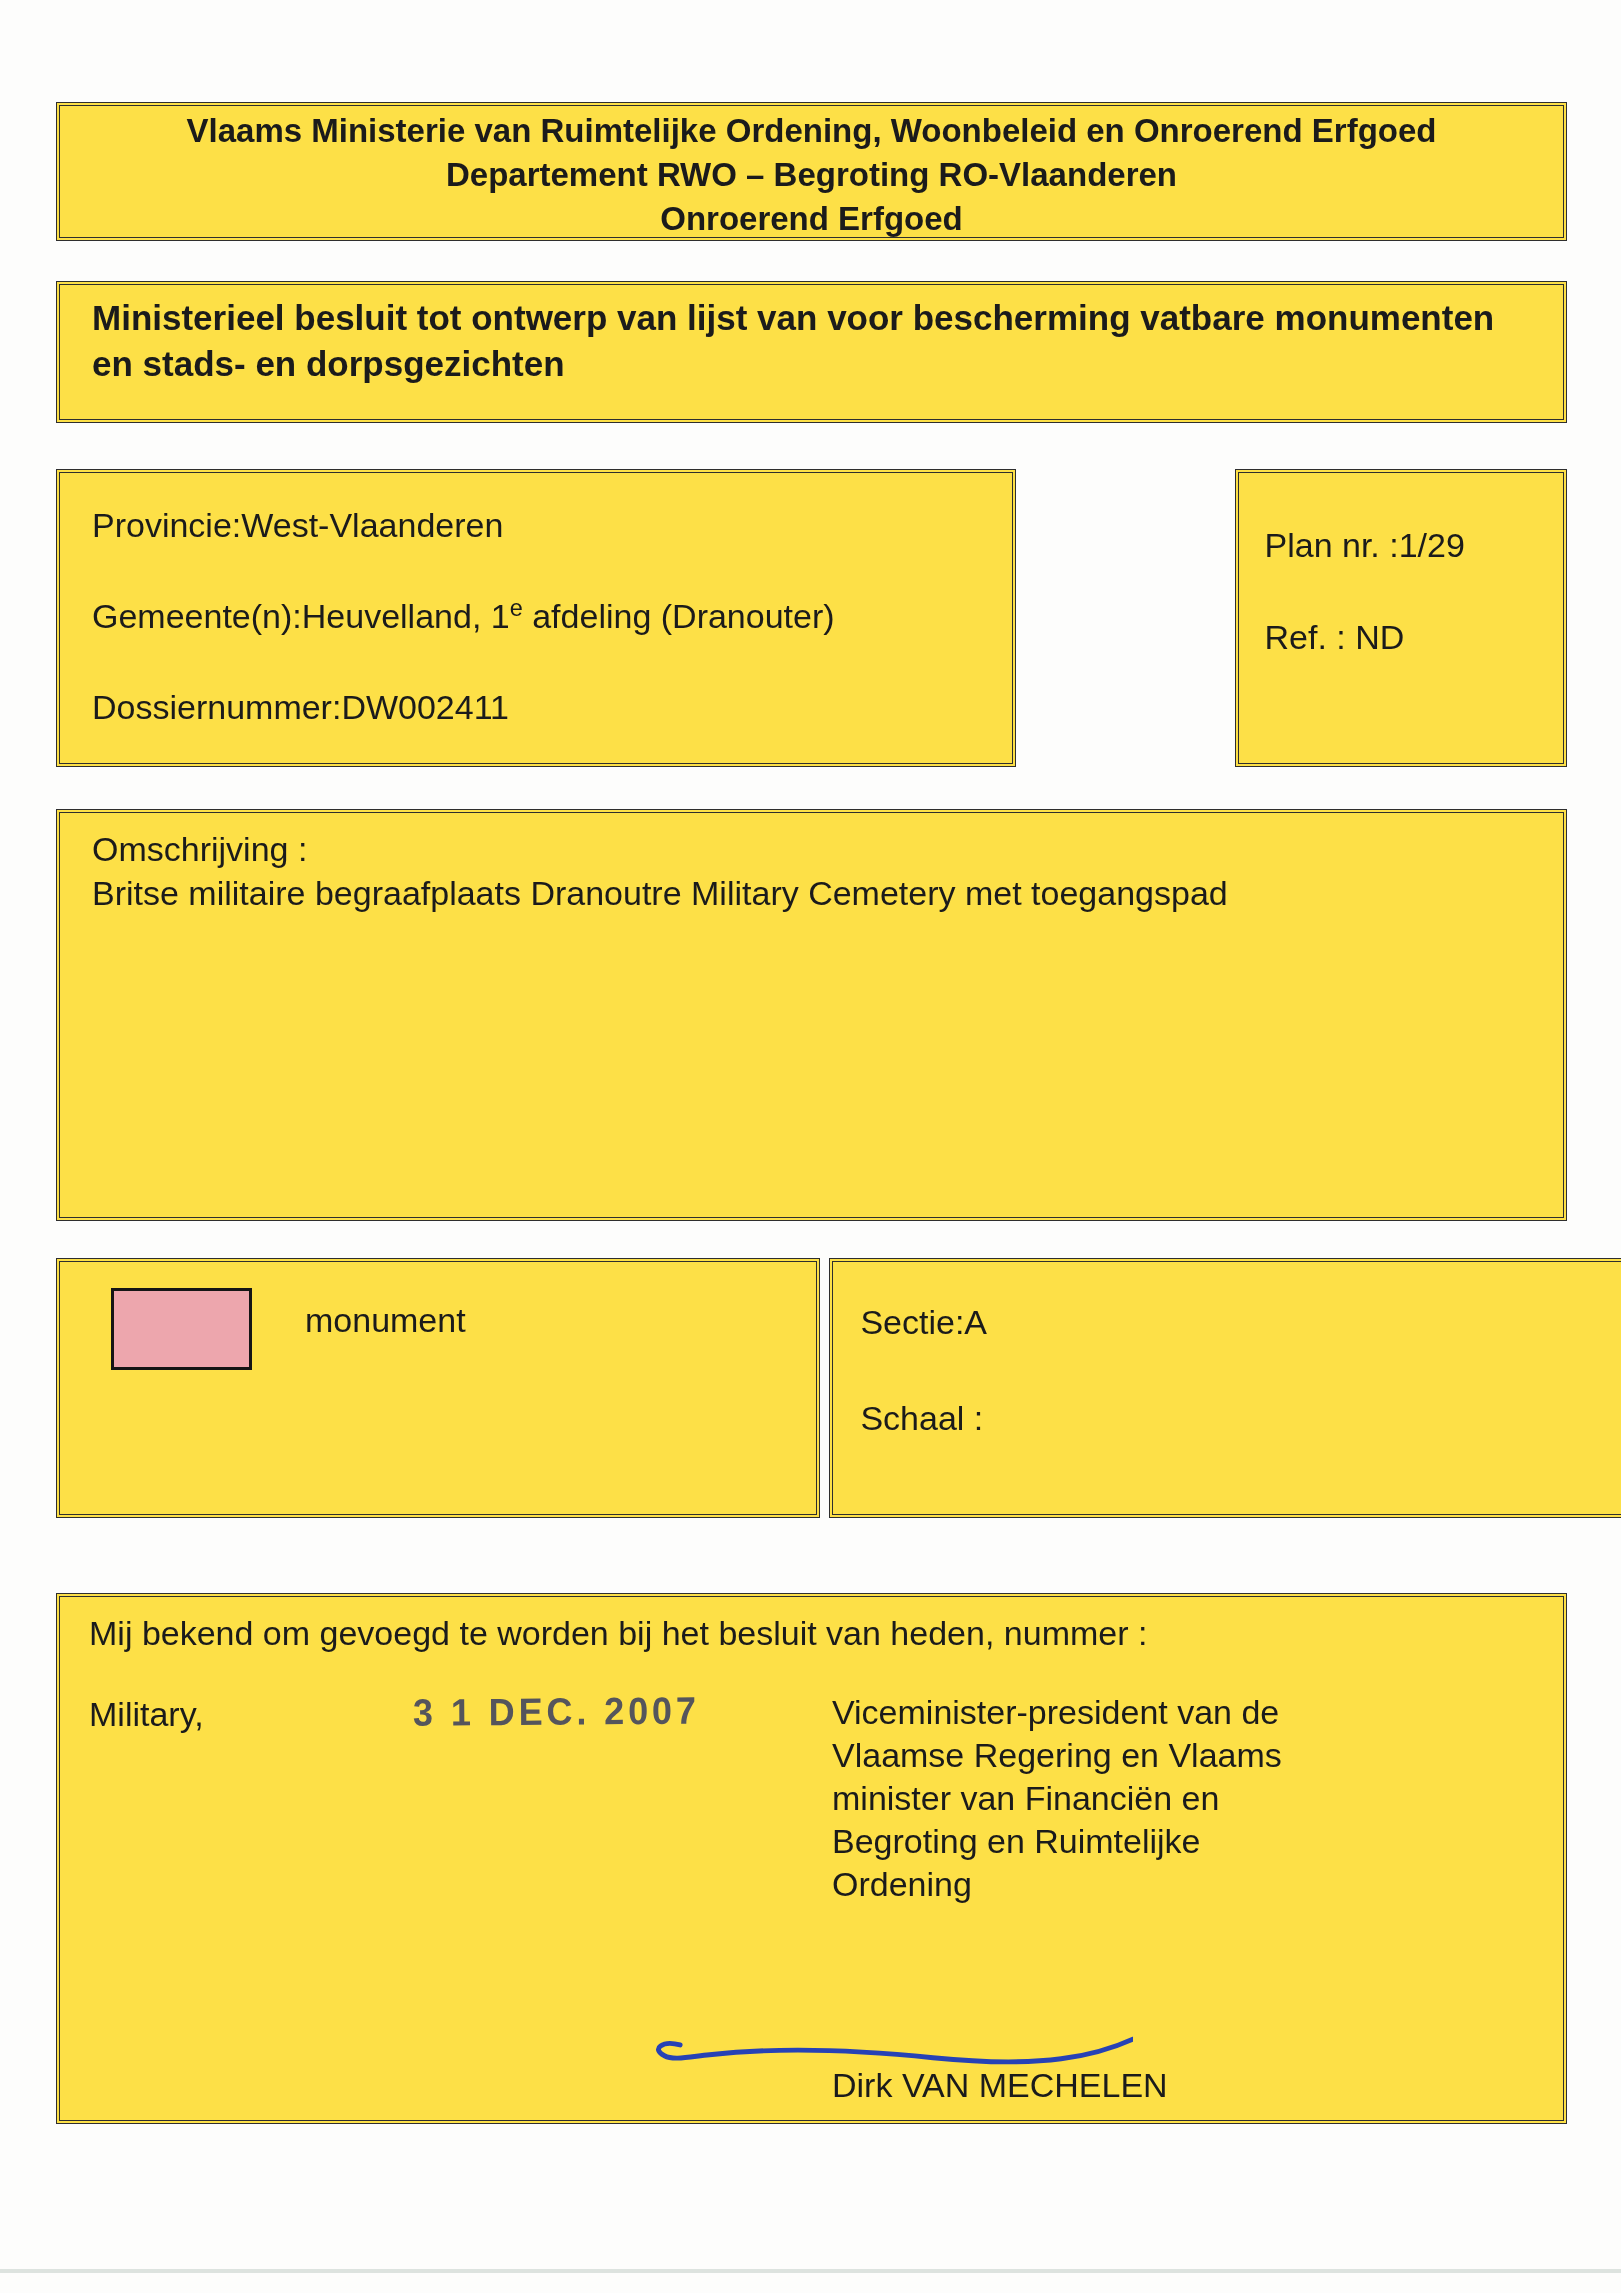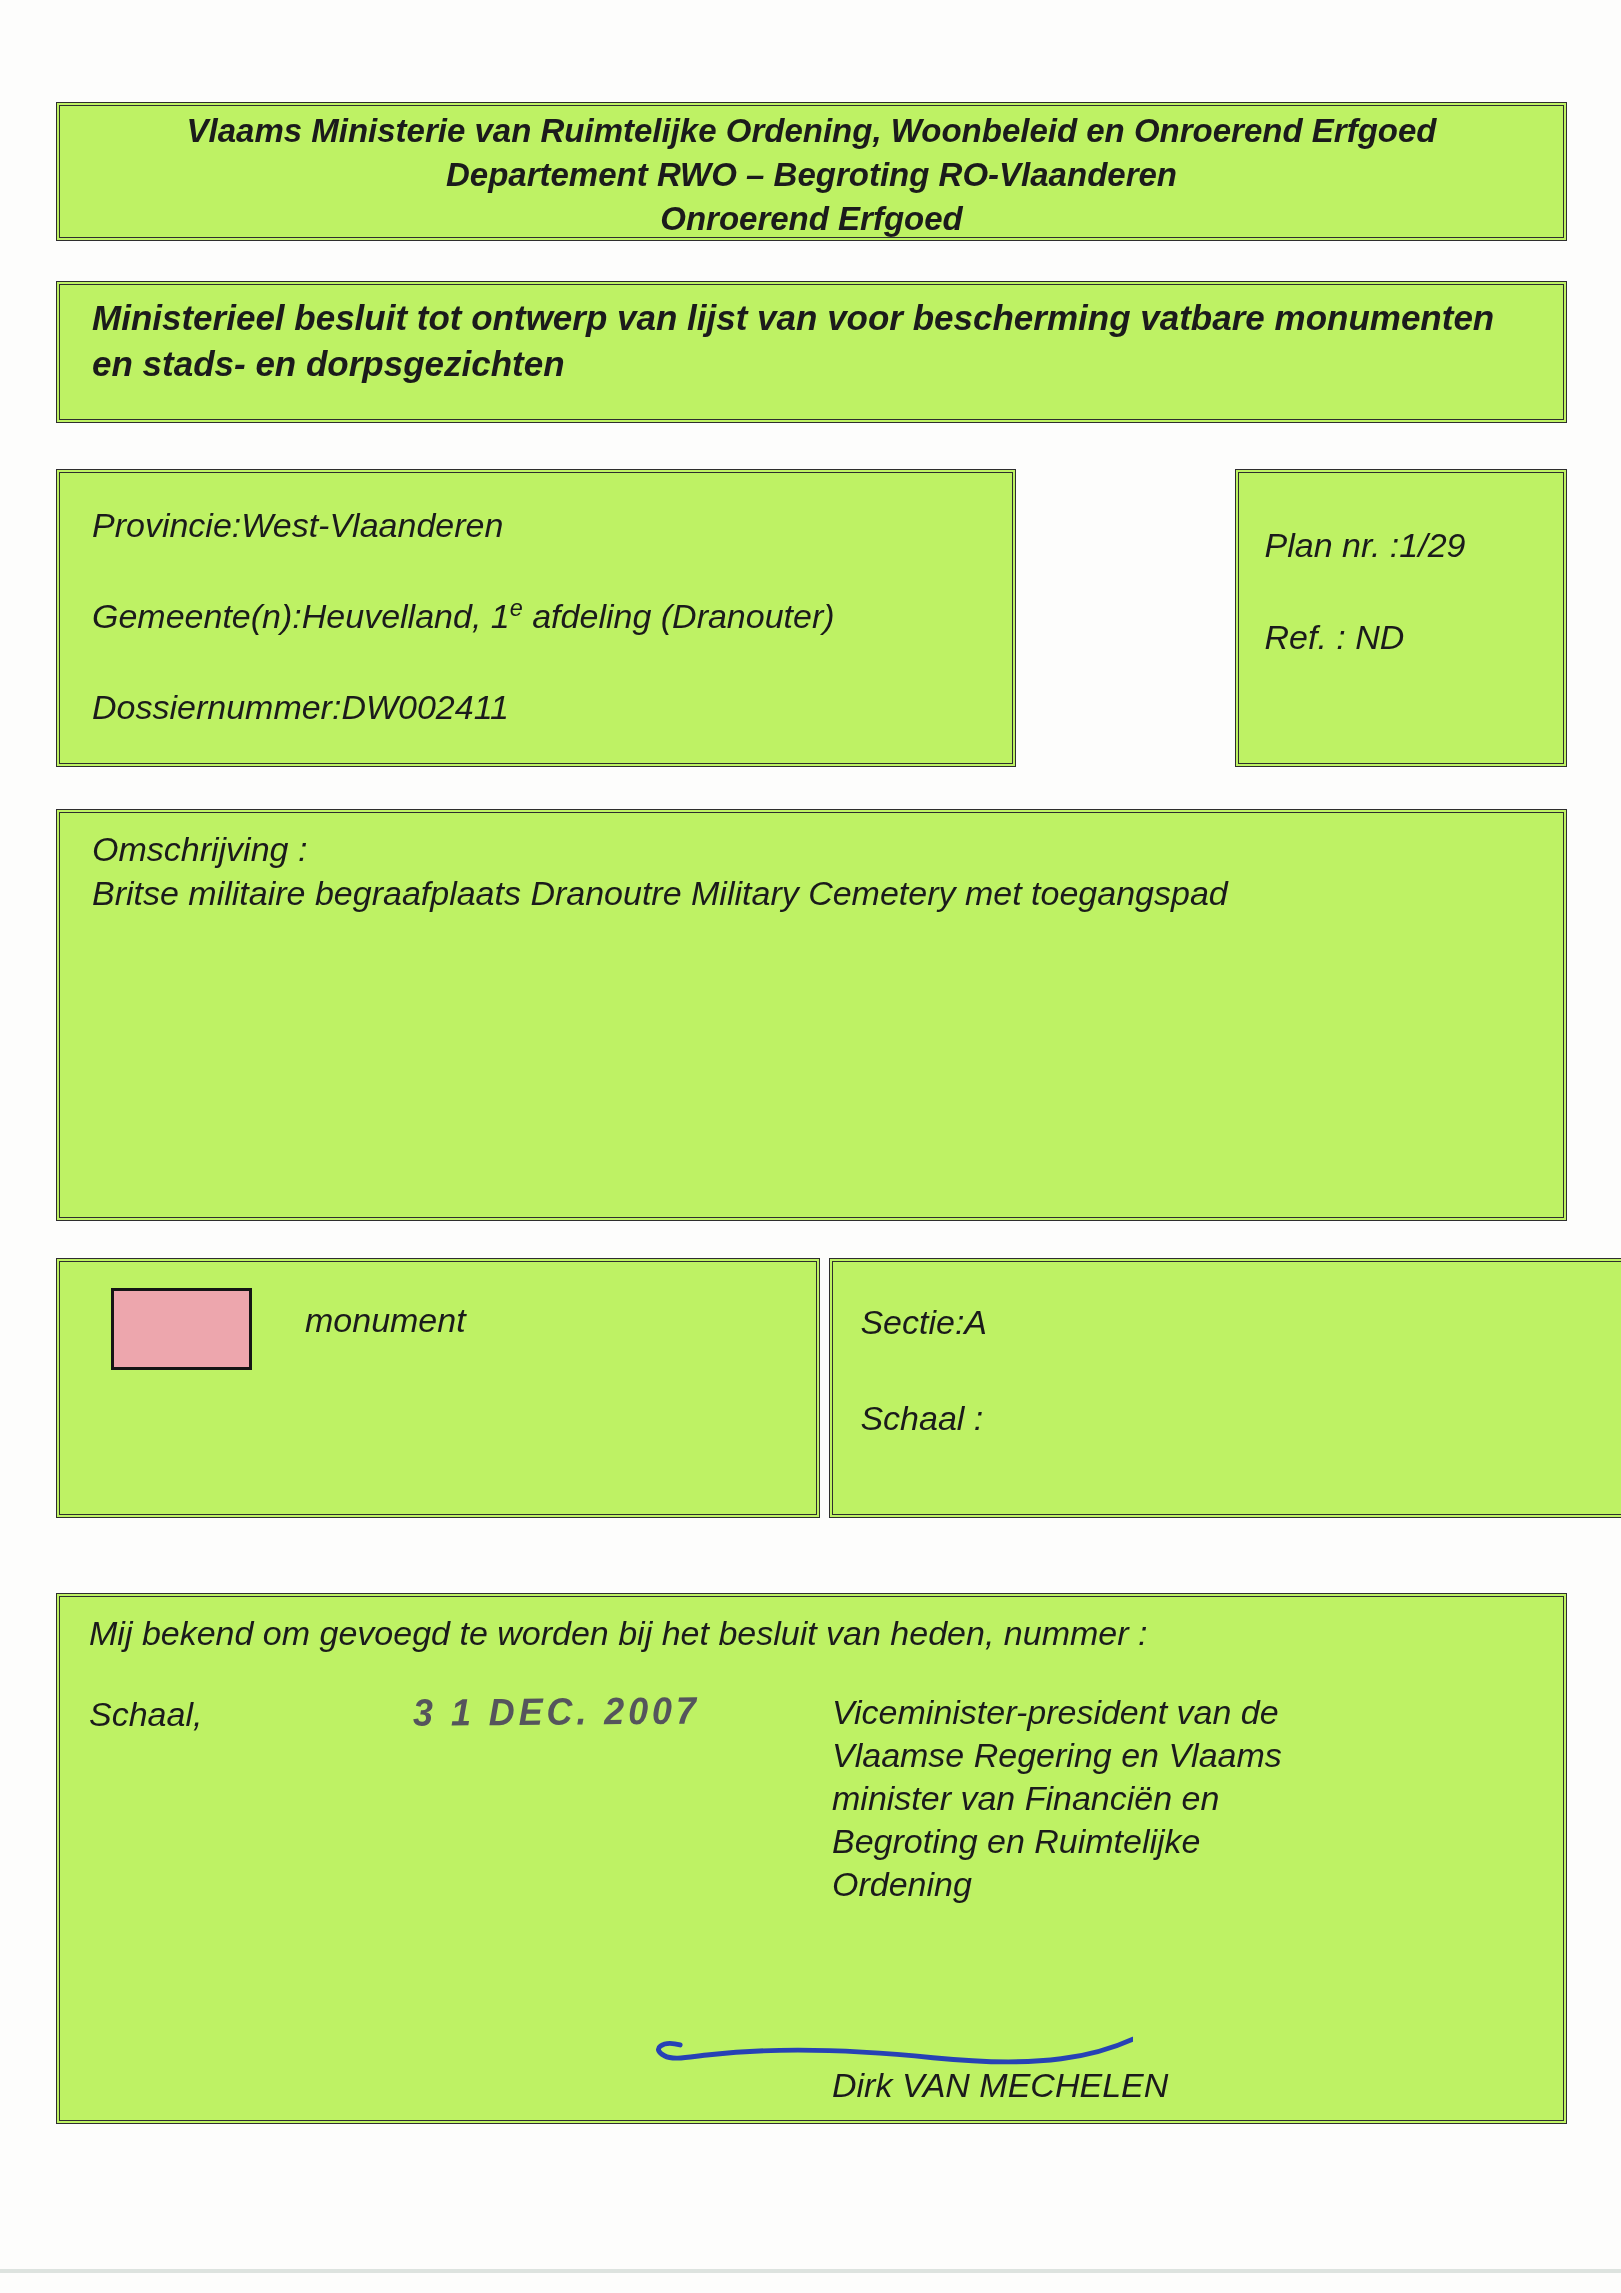--- a/index.html
+++ b/index.html
@@ -9,22 +9,21 @@
     margin:0 auto;
     background:#fdfdfc;
     font-family:"Liberation Sans", sans-serif;
     color:#1b1b1b;
     overflow:hidden;
   }
   .box{
     position:absolute;
     box-sizing:border-box;
     border:4.9px double #2e2e2e;
-    background:#bef264;
-    font-style:italic;
+    background:#fde047;
   }
   
   .hdr{left:56px;top:102px;width:1511px;height:139px;text-align:center;
        font-weight:bold;font-size:33px;line-height:44px;padding-top:2.9px;}
   
   .title-box{left:56px;top:281px;width:1511px;height:142px;
        font-weight:bold;font-size:35px;line-height:46px;
        padding:10px 39px 0 32px;}
   
   .info-left{left:56px;top:469px;width:960px;height:298px;
@@ -102,21 +101,21 @@
     <div class="legend-label">monument</div>
   </div>
 
   <div class="box legend-right">
     <p>Sectie:A</p>
     <p>Schaal :</p>
   </div>
 
   <div class="box footer">
     <p class="bekend">Mij bekend om gevoegd te worden bij het besluit van heden, nummer :</p>
-    <p class="city">Schaal,</p>
+    <p class="city">Military,</p>
     <p class="stamp">3 1 DEC. 2007</p>
     <p class="minister">Viceminister-president van de Vlaamse Regering en Vlaams minister van Financiën en Begroting en Ruimtelijke Ordening</p>
     <svg class="signature" viewBox="0 0 510 150" fill="none" xmlns="http://www.w3.org/2000/svg">
       <path d="M 48 102 c -18 -5 -30 4 -16 11 c 9 5 26 1 46 -1 c 70 -8 150 -5 228 3 c 100 10 172 4 230 -33 c 27 -18 36 -44 42 -64 l 3 -9 c 1 -4 -3 -5 -4 -1" stroke-width="5" stroke-linecap="round" stroke="#2742b5"></path>
     </svg>
     <p class="signer">Dirk VAN MECHELEN</p>
   </div>
 
   <div class="scan-line"></div>
 

